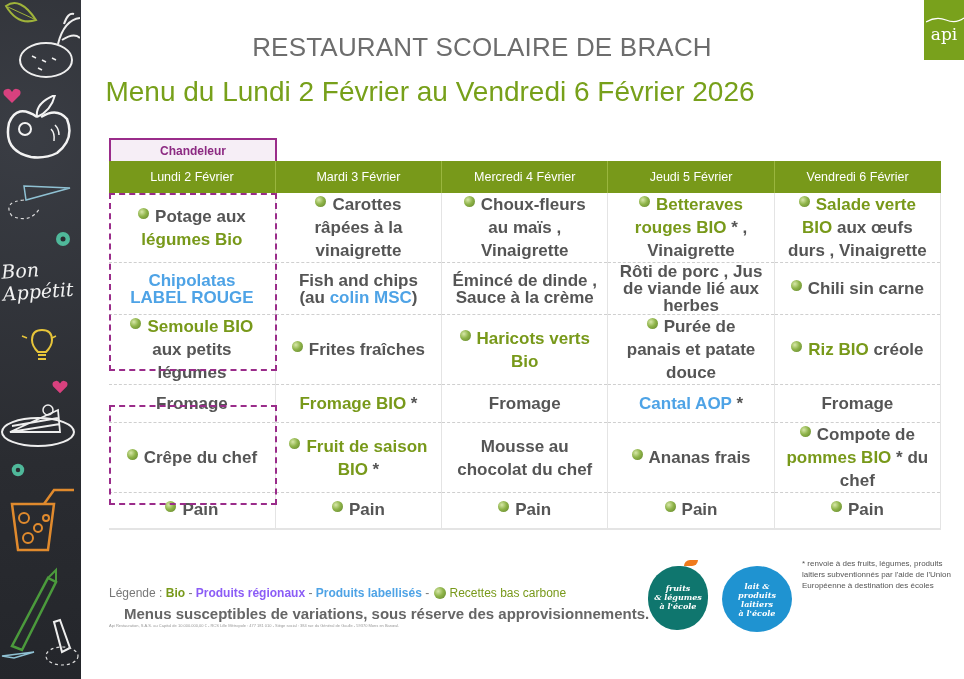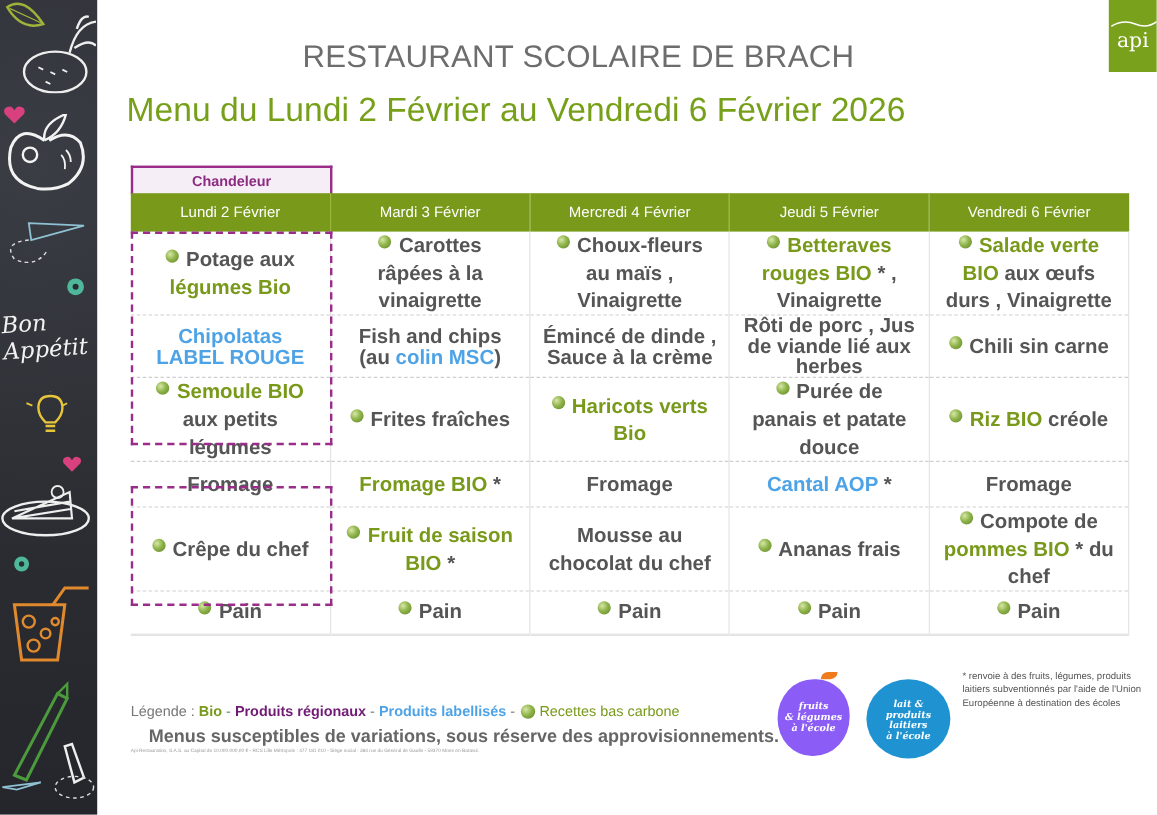--- a/index.html
+++ b/index.html
@@ -73,32 +73,32 @@
     position: absolute; left: 109px; top: 138px; width: 168px; height: 24px;
     background: #f6eef6; border: 2px solid #9a2c8a; border-bottom: none;
     color: #8c2a82; font-weight: bold; font-size: 12px; text-align: center; line-height: 23px;
   }
   .dash-box { position: absolute; border: 2.5px dashed #9a2c8a; pointer-events: none; }
 
   .legend {
     position: absolute; left: 109px; top: 586px; font-size: 12px; color: #777;
   }
   .legend .l-bio { color: #78991a; font-weight: bold; }
-  .legend .l-reg { color: #701a75; font-weight: bold; }
+  .legend .l-reg { color: #8b5cf6; font-weight: bold; }
   .legend .l-lab { color: #4ea3e6; font-weight: bold; }
   .legend .l-carb { color: #78991a; }
   .legend .leaf { top: 0; margin: 0 3px 0 2px; width: 12px; height: 12px; vertical-align: -2px; }
   .variations {
     position: absolute; left: 124px; top: 605px; font-size: 15px; font-weight: bold; color: #666;
   }
   .legal { position: absolute; left: 109px; top: 623px; font-size: 4px; color: #999; white-space: nowrap; }
 
   .logo-fruits {
     position: absolute; left: 648px; top: 566px; width: 60px; height: 64px;
-    background: #8b5cf6; border-radius: 50% 46% 50% 48%;
+    background: #0f766e; border-radius: 50% 46% 50% 48%;
     color: #fff; font-family: "DejaVu Serif", serif; font-style: italic; font-weight: bold;
     font-size: 8px; line-height: 9px; text-align: center; padding-top: 18px;
   }
   .logo-fruits::after {
     content: ""; position: absolute; right: 10px; top: -6px; width: 14px; height: 6px;
     background: #f07b1d; border-radius: 8px 0 8px 0;
   }
   .logo-lait {
     position: absolute; left: 722px; top: 566px; width: 70px; height: 66px;
     border-radius: 50%; background: #1f93d1;

